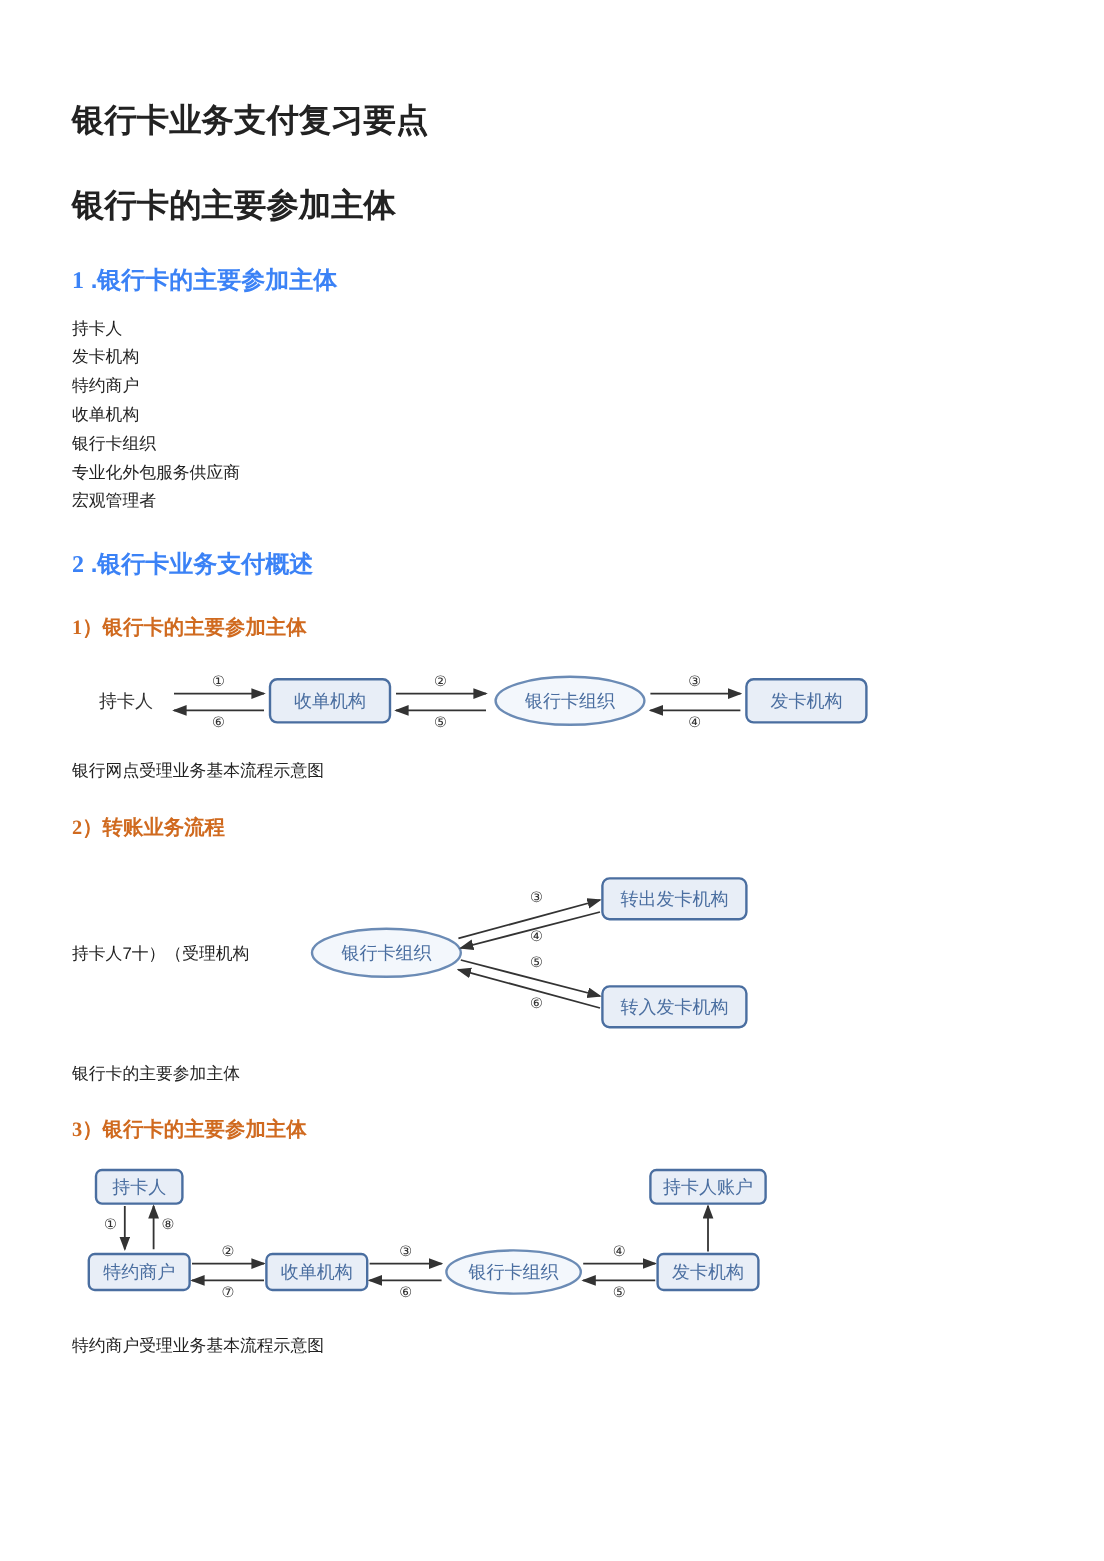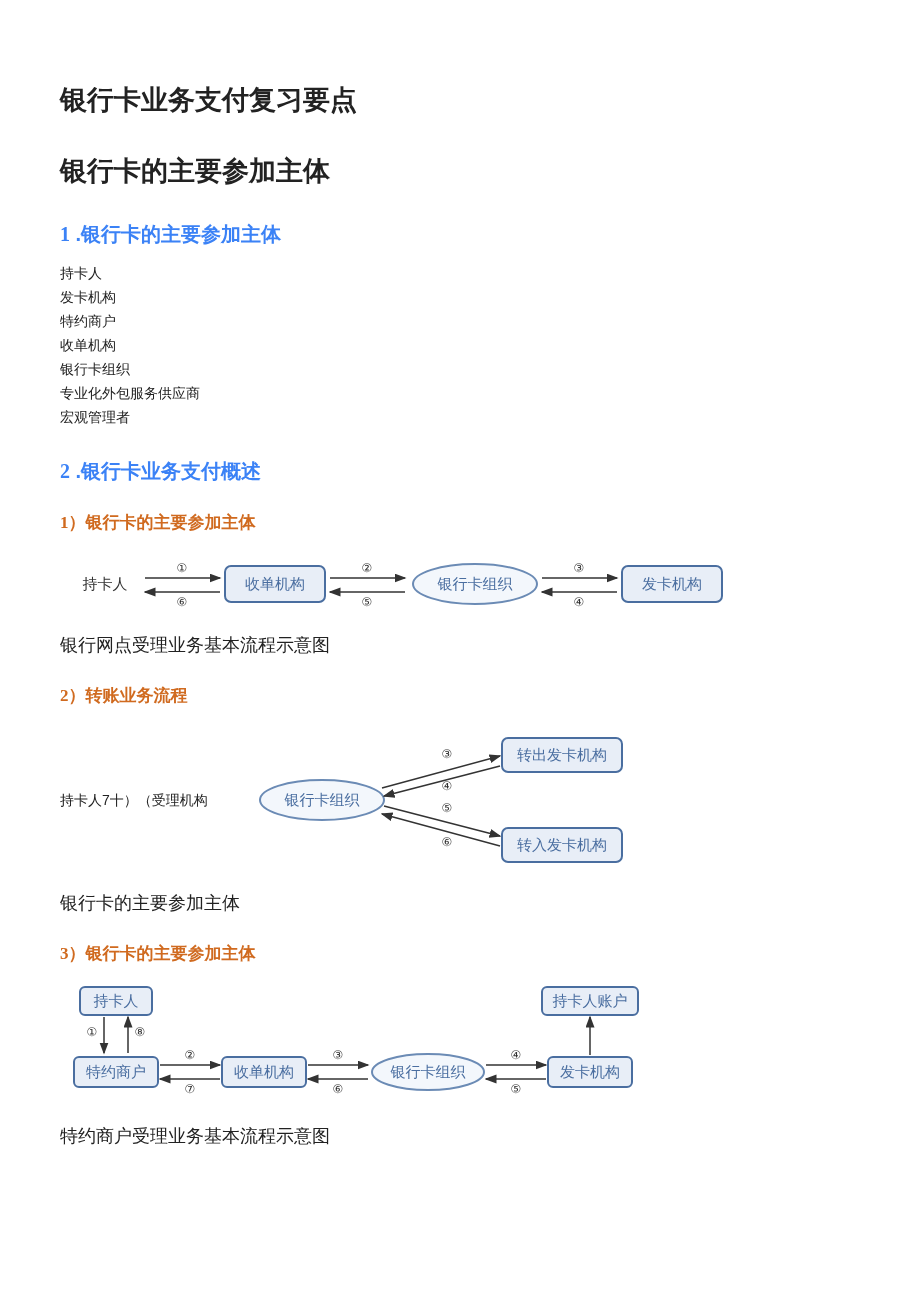--- a/index.html
+++ b/index.html
@@ -2,21 +2,21 @@
 <html><head>
 <meta charset="utf-8">
 <style>
 body{margin:0;padding:50px 60px;font-family:"SimSun","Microsoft YaHei",sans-serif;background:#fff;color:#222;font-size:15px;line-height:1.5;width:800px}
 h1{font-family:"SimHei","Microsoft YaHei",sans-serif;font-size:27px;font-weight:700;margin:30px 0 20px}
 .h2blue{color:#3b82f6;font-size:20px;font-weight:700;margin:28px 0 14px;font-family:"SimHei","Microsoft YaHei",sans-serif}
 .num{font-family:"Times New Roman",serif}
 .h3orange{color:#d06a1f;font-size:17px;font-weight:700;margin:24px 0 14px;font-family:"SimHei","Microsoft YaHei",sans-serif}
 .list{margin:0;padding:0;list-style:none}
 .list li{font-size:14px;margin:3px 0}
-.caption{font-size:18px;margin:12px 0 18px}
+.caption{font-size:14px;margin:12px 0 18px}
 svg{display:block;margin:8px 0}
 .rbox{fill:#e8eef7;stroke:#4a6ea0;stroke-width:2}
 .ellipse{fill:#f3f7fc;stroke:#6b8bb5;stroke-width:2}
 .btext{fill:#4a6ea0;font-size:15px;font-family:"SimSun",sans-serif;text-anchor:middle;dominant-baseline:middle}
 .ptext{fill:#333;font-size:15px;font-family:"SimSun",sans-serif;text-anchor:middle;dominant-baseline:middle}
 .ntext{fill:#333;font-size:12px;font-family:"SimSun",sans-serif;text-anchor:middle}
 .arrow{stroke:#333;stroke-width:1.5;fill:none;marker-end:url(#ah)}
 .inline{font-size:14px;display:inline-block;vertical-align:middle;margin-right:10px}
 .u{}
 </style>

